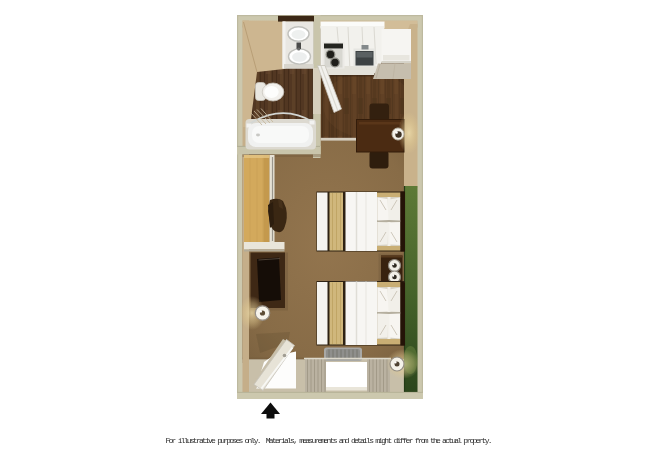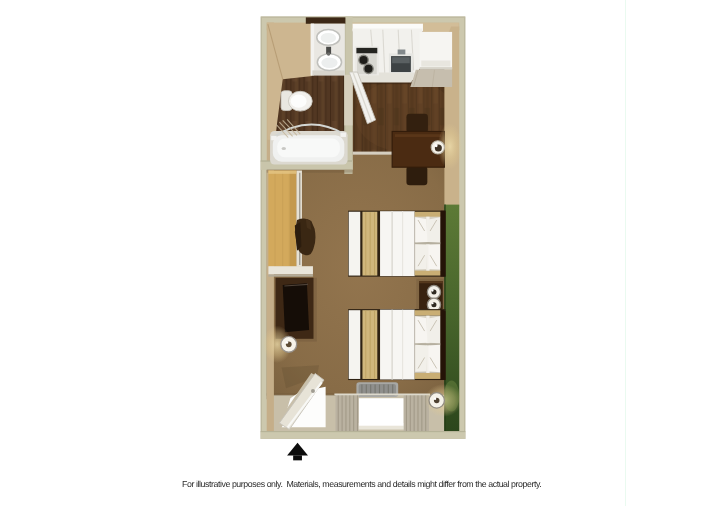--- a/index.html
+++ b/index.html
@@ -1,17 +1,17 @@
 <!DOCTYPE html>
 <html><head>
 <meta charset="utf-8">
 <style>
 html,body{margin:0;padding:0;background:#ffffff;}
-#page{position:relative;width:569px;height:460px;background:#22c55e;overflow:hidden;
-font-family:Liberation Sans, sans-serif;}
+#page{position:relative;width:569px;height:460px;background:#ec4899;overflow:hidden;
+font-family:Liberation Mono, monospace;}
 </style>
 </head>
 <body>
 <div id="page">
 <svg width="657" height="460" viewBox="0 0 657 460">
 <defs>
 <linearGradient id="greenwall" x1="0" y1="0" x2="0" y2="1">
 <stop offset="0" stop-color="#5d7a36"></stop>
 <stop offset="0.5" stop-color="#47642b"></stop>
 <stop offset="1" stop-color="#2c461c"></stop>

